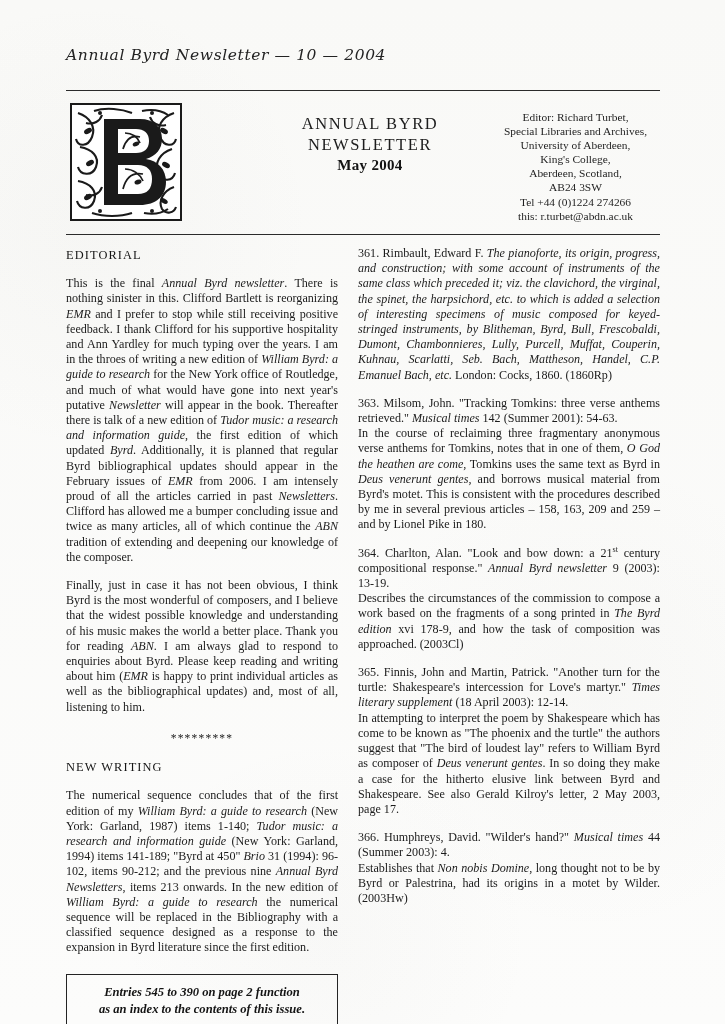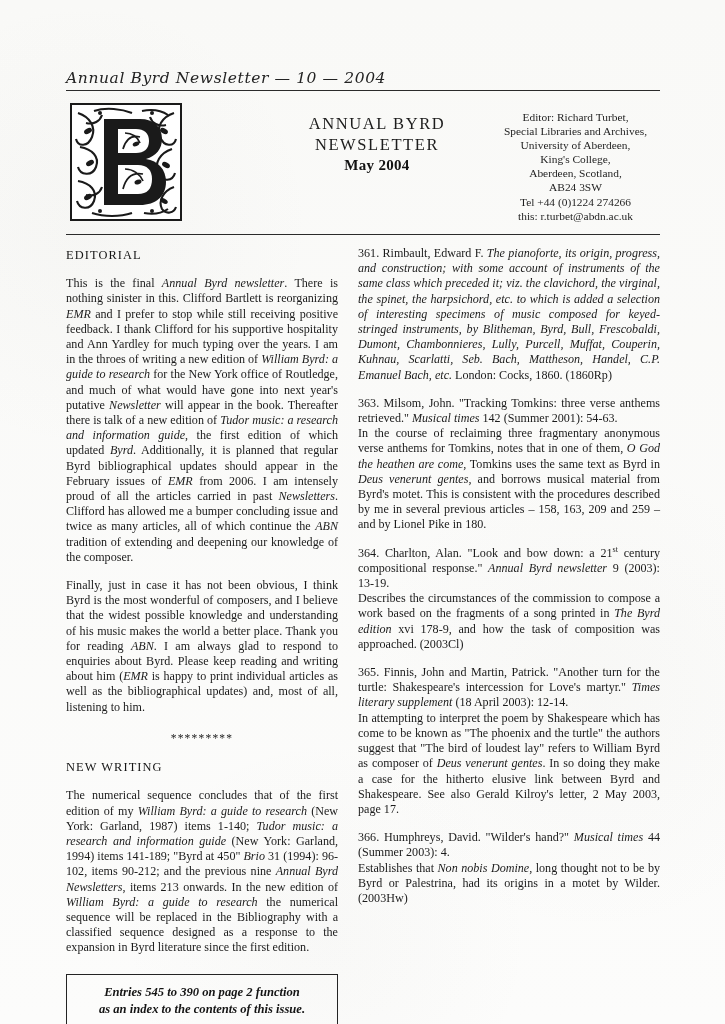--- a/index.html
+++ b/index.html
@@ -33,21 +33,21 @@
       radial-gradient(circle at 12% 22%, rgba(160,160,150,0.045), rgba(0,0,0,0) 22%),
       radial-gradient(circle at 82% 68%, rgba(160,160,150,0.04), rgba(0,0,0,0) 26%),
       radial-gradient(circle at 45% 92%, rgba(150,150,140,0.035), rgba(0,0,0,0) 20%),
       linear-gradient(180deg, rgba(250,250,248,1), rgba(253,253,252,1));
     mix-blend-mode: multiply;
   }
 
   .running-head {
     position: absolute;
     left: 66px;
-    top: 69px;
+    top: 46px;
     font-family: "DejaVu Serif", serif;
     font-style: italic;
     font-size: 15.5px;
     letter-spacing: 0.6px;
     color: #232323;
     white-space: nowrap;
   }
 
   .rule {
     position: absolute;
@@ -71,21 +71,21 @@
     position: absolute;
     left: 4px;
     top: 2px;
     width: 112px;
     height: 118px;
   }
   .initial-wrap svg { display: block; }
 
   .title-block {
     position: absolute;
-    left: 221px;
+    left: 214px;
     top: 12px;
     width: 180px;
     text-align: center;
   }
   .title-main {
     font-family: "Liberation Serif", serif;
     font-size: 16.5px;
     letter-spacing: 1.6px;
     line-height: 21px;
     color: #1c1c1c;

